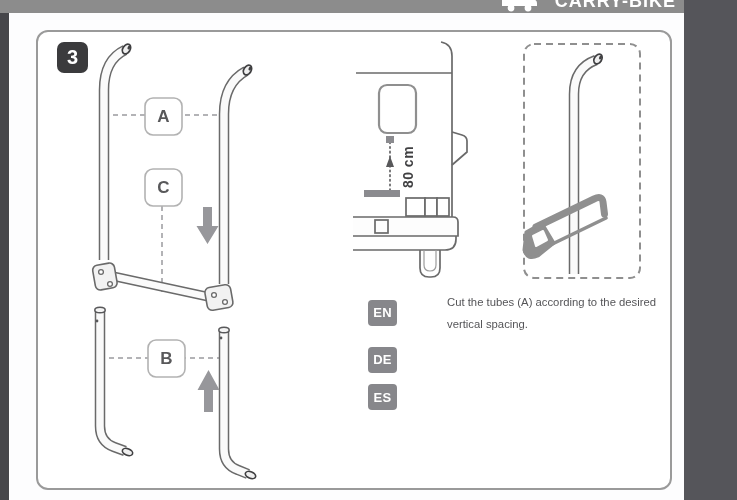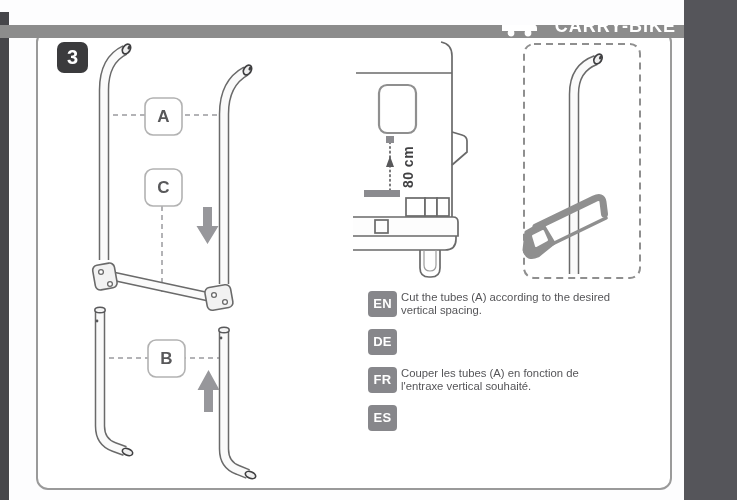--- a/index.html
+++ b/index.html
@@ -1,41 +1,41 @@
 <!DOCTYPE html>
 <html><head>
 <meta charset="utf-8">
 <style>
   * { margin:0; padding:0; box-sizing:border-box; }
   html,body { width:737px; height:500px; background:#e9e9e9; }
   body { font-family:"Liberation Sans", sans-serif; }
   .screen { position:relative; width:737px; height:500px; overflow:hidden; background:#fdfdfe; }
 
   
-  .topbar { position:absolute; left:0; top:0; width:684px; height:13px; background:#8c8c8c; overflow:hidden; z-index:4;margin-top:25px; }
+  .topbar { position:absolute; left:0; top:0; width:684px; height:13px; background:#8c8c8c; overflow:hidden; z-index:4; }
   .brand { position:absolute; top:-9px; right:8px; color:#ffffff; font-size:18px; font-weight:bold; letter-spacing:1px; white-space:nowrap; }
   .brand-icon { position:absolute; left:500px; top:-11px; }
 
   
   .strip-left  { position:absolute; left:0; top:12px; width:9px; height:488px; background:#46464a; z-index:3; }
   .strip-right { position:absolute; left:684px; top:0; width:53px; height:500px; background:#55555a; z-index:3; }
 
   
   .panel { position:absolute; left:36px; top:30px; width:636px; height:460px; background:#ffffff; border:2px solid #9a9a9a; border-radius:12px; }
   .step-badge { position:absolute; left:19px; top:10px; width:31px; height:31px; background:#3b3b3d; border-radius:7px; color:#fff; font-size:20px; font-weight:bold; display:flex; align-items:center; justify-content:center; }
 
   .diagram-left  { position:absolute; left:20px;  top:6px;  }
   .diagram-mid   { position:absolute; left:315px; top:8px;  }
   .diagram-right { position:absolute; left:478px; top:6px;  }
 
   
   .instructions { position:absolute; left:330px; top:258px; width:315px; display:flex; flex-direction:column; gap:11.5px; }
   .irow { display:flex; align-items:center; gap:4px; }
   .lang-badge { flex:0 0 auto; width:29px; height:26px; background:#87878b; border-radius:4px; color:#fff; font-size:13px; font-weight:bold; display:flex; align-items:center; justify-content:center; letter-spacing:0.3px; }
-  .itext { font-size:11.3px; line-height:13px; color:#555558; white-space:pre-line; padding-top:1px; }
+  .itext { font-size:11.3px; line-height:22px; color:#555558; white-space:pre-line; padding-top:1px;margin-left:46px; }
 
   svg text.lbl { font-family:"Liberation Sans", sans-serif; font-weight:bold; fill:#58585a; font-size:17px; }
   svg text.meas { font-family:"Liberation Sans", sans-serif; font-weight:bold; fill:#3f3f41; font-size:14px; letter-spacing:0.5px; }
 </style>
 </head>
 <body>
 
 <div class="screen">
 
   <div class="topbar">
@@ -171,23 +171,18 @@
     <div class="instructions">
       <div class="irow">
         <span class="lang-badge">EN</span>
         <p class="itext">Cut the tubes (A) according to the desired
 vertical spacing.</p>
       </div>
       <div class="irow">
         <span class="lang-badge">DE</span>
       </div>
       <div class="irow">
-        <span class="lang-badge">FR</span>
-        <p class="itext">Couper les tubes (A) en fonction de
-l'entraxe vertical souhaité.</p>
-      </div>
-      <div class="irow">
         <span class="lang-badge">ES</span>
       </div>
     </div>
 
   </div>
 </div>
 
 </body></html>

